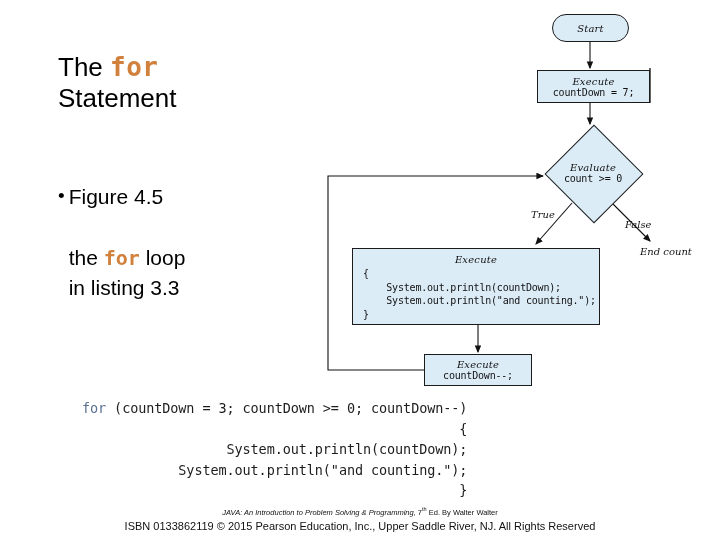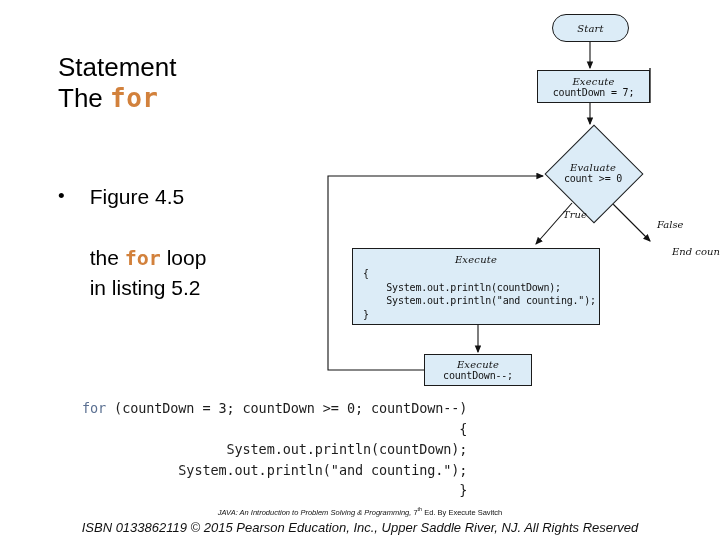--- a/index.html
+++ b/index.html
@@ -14,21 +14,21 @@
   .title-line{font-size:26px;color:#000;line-height:1.18;white-space:nowrap;}
   .kw-for{
     font-family:"DejaVu Sans Mono","Liberation Mono",monospace;
     color:#d2813c;font-weight:bold;font-size:26px;letter-spacing:.5px;
   }
 
   
   #bullet-block{position:absolute;left:58px;top:182px;width:240px;}
   .bullet-row{display:flex;align-items:flex-start;}
   .bullet-dot{font-size:19px;line-height:1.45;margin-right:4px;color:#000;}
-  .bullet-text{font-size:21px;line-height:1.45;color:#000;margin-left:21px;}
+  .bullet-text{font-size:21px;line-height:1.45;color:#000;}
   .bullet-text .kw-small{
     font-family:"DejaVu Sans Mono","Liberation Mono",monospace;
     color:#d2813c;font-weight:bold;font-size:20px;
   }
 
   
   #flowchart{position:absolute;left:0;top:0;width:720px;height:400px;padding-left:28px;}
   .node{position:absolute;background:#dcecf7;border:1px solid #1b1b1b;box-sizing:border-box;}
   .node-label-it{
     font-family:"DejaVu Serif","Liberation Serif",serif;
@@ -69,21 +69,21 @@
     background:#dcecf7;border:1px solid #1b1b1b;transform:rotate(45deg);
   }
   #node-diamond .dia-text{
     position:absolute;left:0;top:0;width:96px;height:96px;
     display:flex;flex-direction:column;align-items:center;justify-content:center;
   }
 
   .edge-label{
     position:absolute;
     font-family:"DejaVu Serif","Liberation Serif",serif;
-    font-style:italic;font-size:10px;color:#111;white-space:nowrap;margin-left:32px;
+    font-style:italic;font-size:10px;color:#111;white-space:nowrap;
   }
   #label-true{left:531px;top:209px;}
   #label-false{left:625px;top:219px;}
   #label-endloop{left:640px;top:246px;}
 
   svg.lines{position:absolute;left:0;top:0;width:720px;height:400px;overflow:visible;}
 
   
   #code-listing{
     position:absolute;left:82px;top:398px;
@@ -95,36 +95,36 @@
   #code-listing .kw{color:#5a6f91;}
 
   
   #footer{
     position:absolute;left:0;top:505px;width:720px;text-align:center;
     color:#111;
   }
   #footer .f1{font-size:7.5px;font-style:italic;line-height:1.5;}
   #footer .f1 .nonital{font-style:normal;}
   #footer .f1 sup{font-size:5.5px;}
-  #footer .f2{font-size:13px;line-height:1.5;font-style:italic;}
+  #footer .f2{font-size:11px;line-height:1.5;}
 </style>
 </head>
 <body>
 
 <div class="slide">
 
   <div id="title-block">
+    <div class="title-line"><span>The </span><span class="kw-for">for</span></div>
     <div class="title-line">Statement</div>
-    <div class="title-line"><span>The </span><span class="kw-for">for</span></div>
   </div>
 
   <div id="bullet-block">
     <div class="bullet-row">
       <span class="bullet-dot">•</span>
-      <span class="bullet-text"><span>Figure 4.5</span><br><br><span>the </span><span class="kw-small">for</span><span> loop</span><br><span>in listing 5.2</span></span>
+      <span class="bullet-text"><span>Figure 4.5</span><br><br><span>the </span><span class="kw-small">for</span><span> loop</span><br><span>in listing 3.3</span></span>
     </div>
   </div>
 
   <div id="flowchart">
 
     <svg class="lines">
       <defs>
         <marker id="arw" markerWidth="7" markerHeight="7" refX="6" refY="3" orient="auto">
           <path d="M0,0 L7,3 L0,6 z" fill="#111"></path>
         </marker>
@@ -180,17 +180,17 @@
     </div>
   </div>
 
   <div id="code-listing"><span class="kw">for</span><span> (countDown = 3; countDown &gt;= 0; countDown--)</span>
 <span>{</span>
 <span>    System.out.println(countDown);</span>
 <span>    System.out.println("and counting.");</span>
 <span>}</span></div>
 
   <div id="footer">
-    <div class="f1"><span>JAVA: An Introduction to Problem Solving &amp; Programming,</span><span class="nonital"> 7</span><sup class="nonital">th</sup><span class="nonital"> Ed. By Execute Savitch</span></div>
+    <div class="f1"><span>JAVA: An Introduction to Problem Solving &amp; Programming,</span><span class="nonital"> 7</span><sup class="nonital">th</sup><span class="nonital"> Ed. By Walter Walter</span></div>
     <div class="f2">ISBN 0133862119 © 2015 Pearson Education, Inc., Upper Saddle River, NJ. All Rights Reserved</div>
   </div>
 
 </div>
 
 </body></html>

